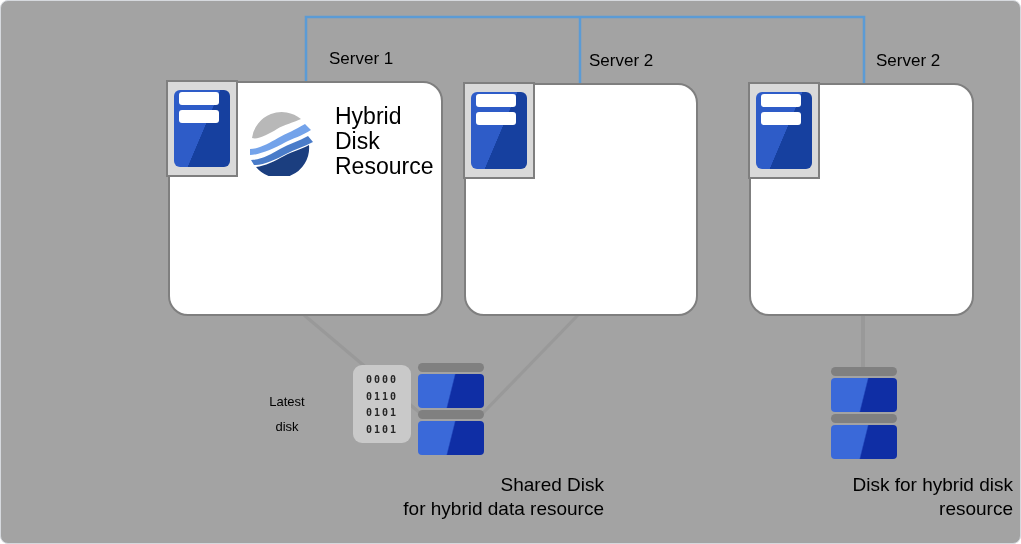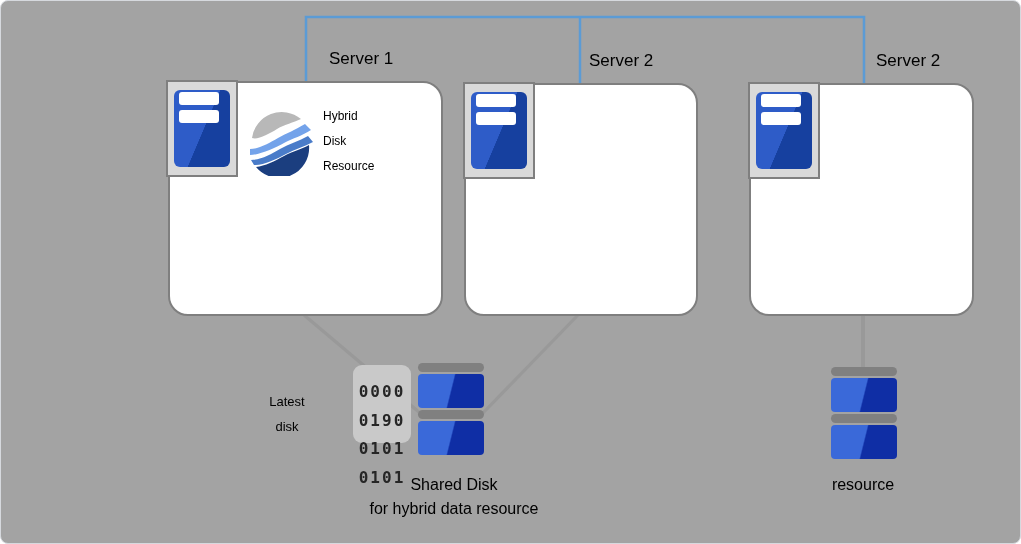--- a/index.html
+++ b/index.html
@@ -47,22 +47,22 @@
     position:absolute;left:11px;
     width:40px;height:13px;
     border-radius:3px;
     background:#ffffff;
   }
   .server-icon .bar.b1{top:10px;}
   .server-icon .bar.b2{top:28px;}
 
   
   .hybrid-text{
-    position:absolute;left:322px;top:103px;
-    font-size:12px;line-height:25px;
+    position:absolute;left:334px;top:103px;
+    font-size:23px;line-height:25px;
   }
 
   
   .disk-icon{position:absolute;width:68px;height:93px;}
   .disk-icon .cap{
     position:absolute;left:1px;width:66px;height:9px;
     border-radius:4.5px;background:#808080;
   }
   .disk-icon .cap.c1{top:0;}
   .disk-icon .cap.c2{top:47px;}
@@ -80,31 +80,30 @@
     width:58px;height:78px;
     background:#c9c9c9;
     border-radius:9px;
     box-sizing:border-box;
     padding-top:7px;
     text-align:center;
   }
   .binary-icon .row{
     font-family:"DejaVu Sans Mono", monospace;
     font-weight:bold;
-    font-size:16px;line-height:16.5px;
+    font-size:10px;line-height:16.5px;
     letter-spacing:2px;
     color:#262626;
-    margin-top:12px;
   }
 
   
   .caption{
     position:absolute;
-    font-size:16px;line-height:24px;
-    text-align:center;
+    font-size:19px;line-height:24px;
+    text-align:right;
     white-space:nowrap;
   }
   .latest-data{
     position:absolute;left:236px;top:388px;
     width:100px;
     font-size:13px;line-height:25px;
     text-align:center;
   }
 </style>
 </head>
@@ -159,21 +158,21 @@
     <div>Resource</div>
   </div>
 
   <div class="latest-data">
     <div>Latest</div>
     <div>disk</div>
   </div>
 
   <div class="binary-icon">
     <div class="row">0000</div>
-    <div class="row">0190</div>
+    <div class="row">0110</div>
     <div class="row">0101</div>
     <div class="row">0101</div>
   </div>
 
   <div class="disk-icon" style="left:416px;top:362px;">
     <div class="cap c1"></div>
     <div class="platter p1"></div>
     <div class="cap c2"></div>
     <div class="platter p2"></div>
   </div>
@@ -183,16 +182,17 @@
     <div class="platter p1"></div>
     <div class="cap c2"></div>
     <div class="platter p2"></div>
   </div>
 
   <div class="caption" style="left:303px;top:472px;width:300px;">
     <div>Shared Disk</div>
     <div>for hybrid data resource</div>
   </div>
   <div class="caption" style="left:712px;top:472px;width:300px;">
+    <div>Disk for hybrid disk</div>
     <div>resource</div>
   </div>
 
 </div>
 
 </body></html>

